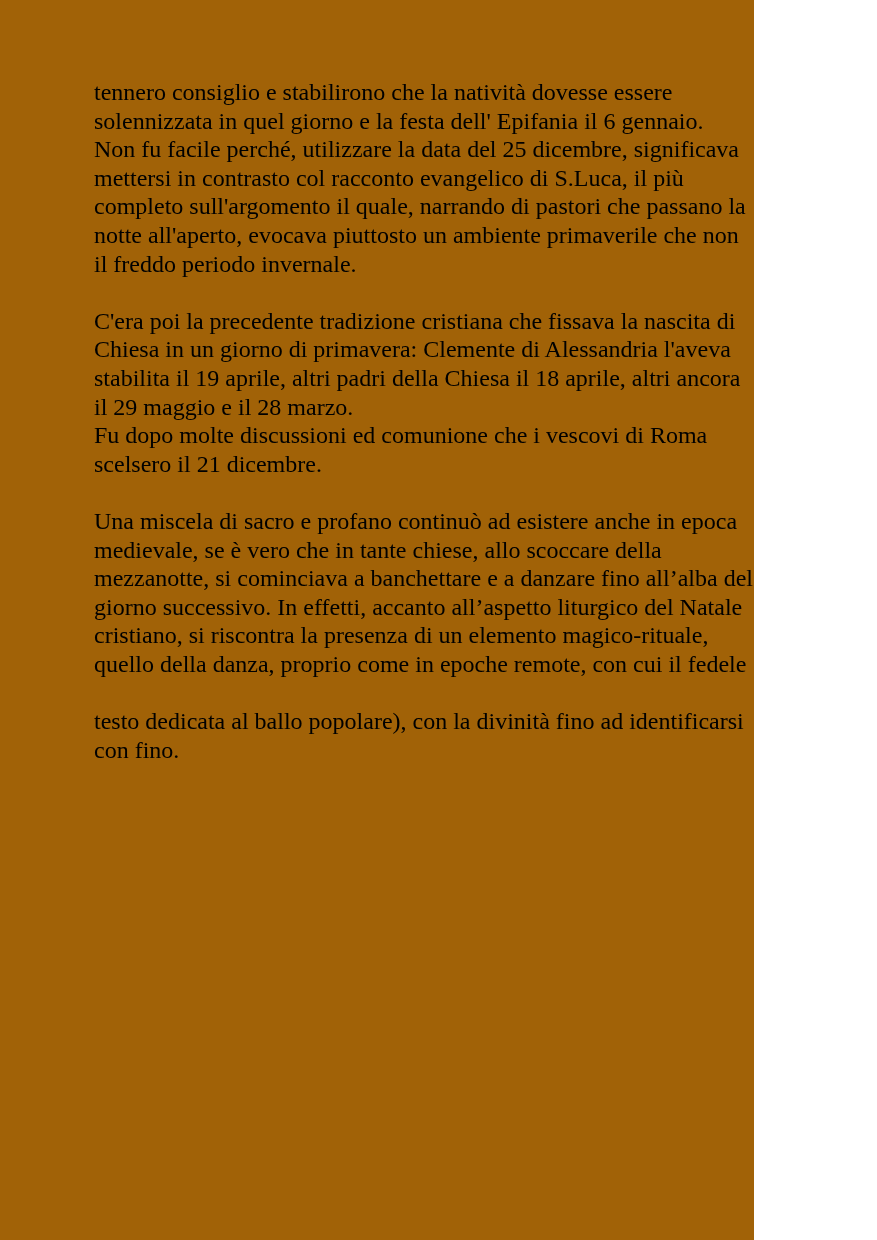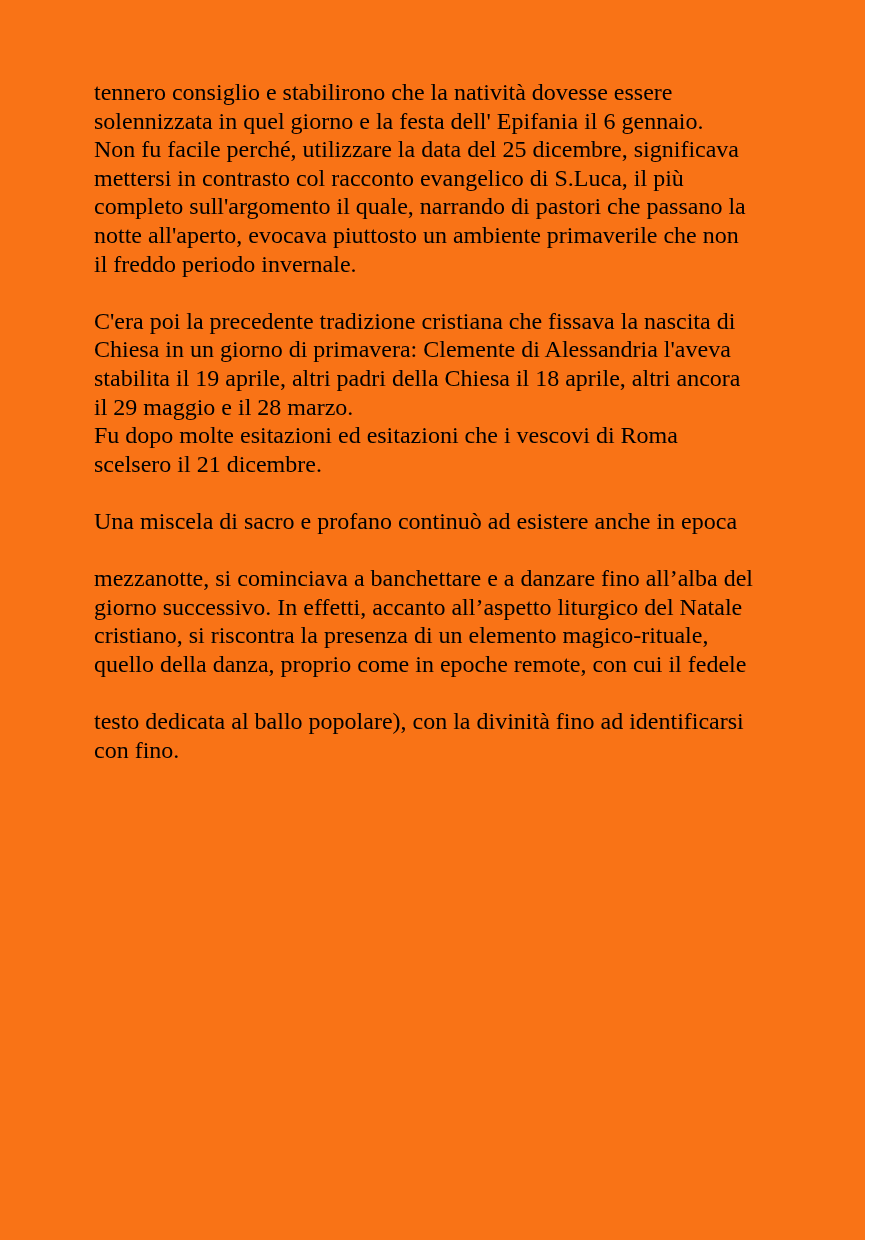--- a/index.html
+++ b/index.html
@@ -7,24 +7,24 @@
     padding: 0;
     background: #ffffff;
   }
   body {
     width: 877px;
     height: 1240px;
     overflow: hidden;
   }
   .page {
     box-sizing: border-box;
-    width: 865px;
+    width: 754px;
     height: 1240px;
     padding: 78px 80px 0 94px;
-    background: #f97316;
+    background: #a16207;
     color: #000000;
     font-family: "Liberation Serif", "DejaVu Serif", serif;
     font-size: 24px;
     line-height: 28.6px;
   }
   .para {
     margin: 0 0 28.6px 0;
     padding: 0;
   }
   .para:last-child {
@@ -47,27 +47,27 @@
     <span class="line">completo sull'argomento il quale, narrando di pastori che passano la</span><br>
     <span class="line">notte all'aperto, evocava piuttosto un ambiente primaverile che non</span><br>
     <span class="line">il freddo periodo invernale.</span>
   </p>
 
   <p class="para">
     <span class="line">C'era poi la precedente tradizione cristiana che fissava la nascita di</span><br>
     <span class="line">Chiesa in un giorno di primavera: Clemente di Alessandria l'aveva</span><br>
     <span class="line">stabilita il 19 aprile, altri padri della Chiesa il 18 aprile, altri ancora</span><br>
     <span class="line">il 29 maggio e il 28 marzo.</span><br>
-    <span class="line">Fu dopo molte esitazioni ed esitazioni che i vescovi di Roma</span><br>
+    <span class="line">Fu dopo molte discussioni ed comunione che i vescovi di Roma</span><br>
     <span class="line">scelsero il 21 dicembre.</span>
   </p>
 
   <p class="para">
     <span class="line">Una miscela di sacro e profano continuò ad esistere anche in epoca</span><br>
-    <br>
+    <span class="line">medievale, se è vero che in tante chiese, allo scoccare della</span><br>
     <span class="line">mezzanotte, si cominciava a banchettare e a danzare fino all’alba del</span><br>
     <span class="line">giorno successivo. In effetti, accanto all’aspetto liturgico del Natale</span><br>
     <span class="line">cristiano, si riscontra la presenza di un elemento magico-rituale,</span><br>
     <span class="line">quello della danza, proprio come in epoche remote, con cui il fedele</span><br>
     <br>
     <span class="line">testo dedicata al ballo popolare), con la divinità fino ad identificarsi</span><br>
     <span class="line">con fino.</span>
   </p>
 
 </div>

